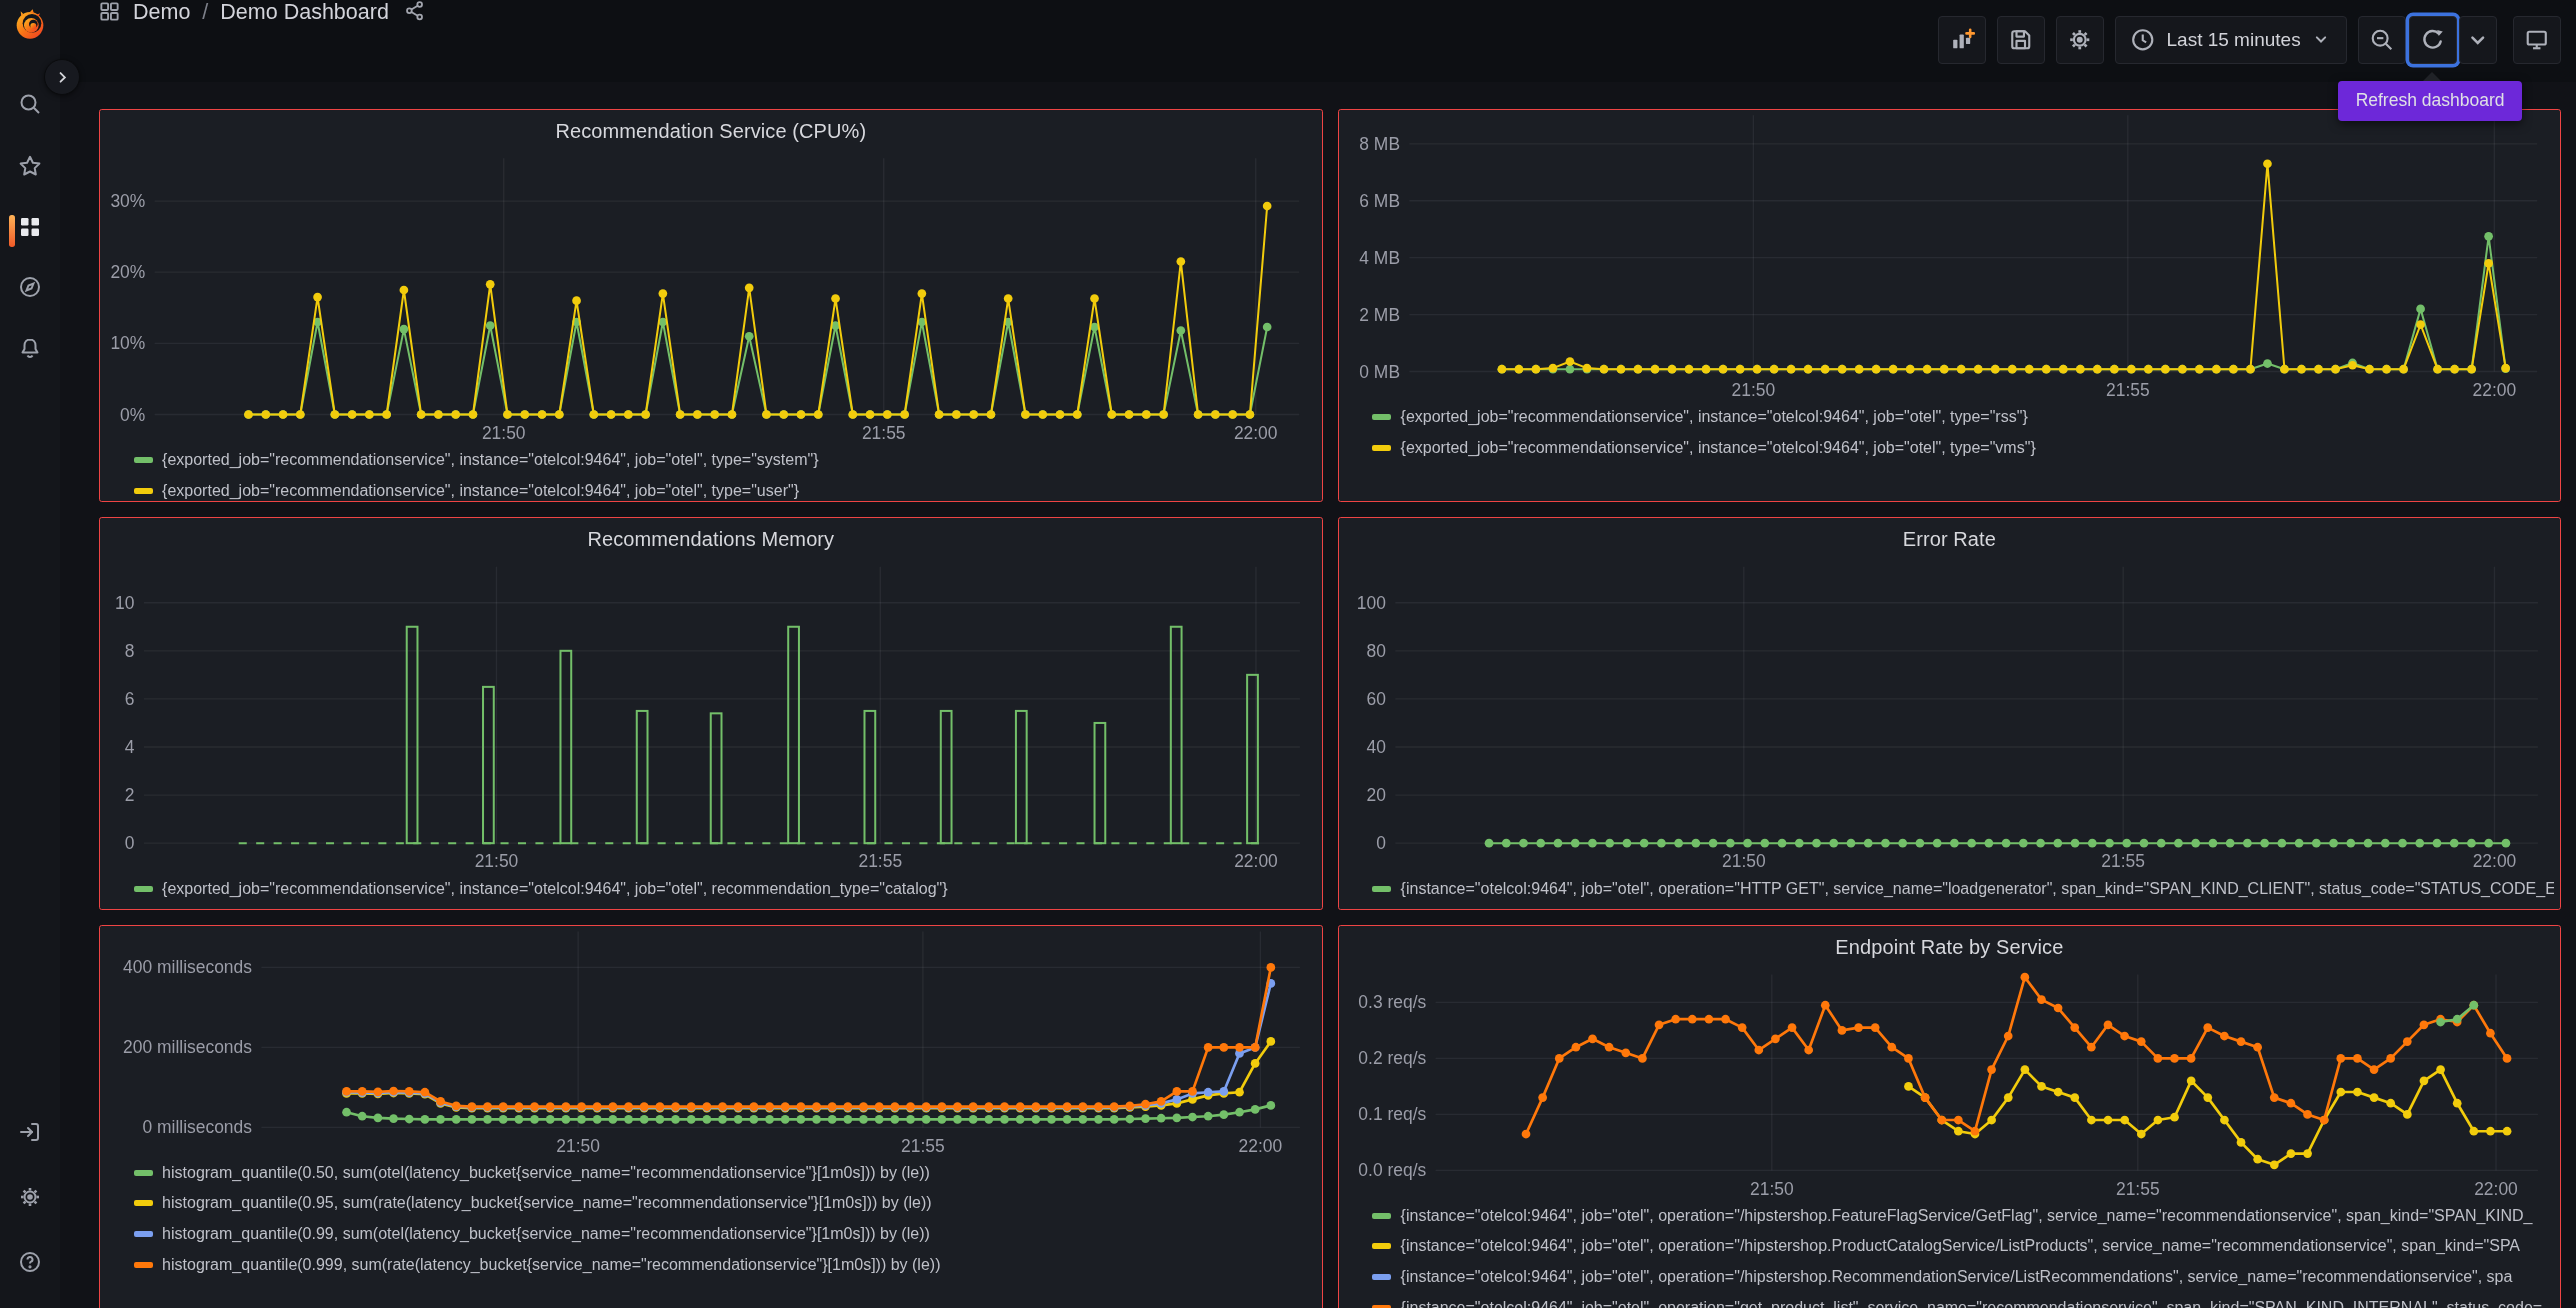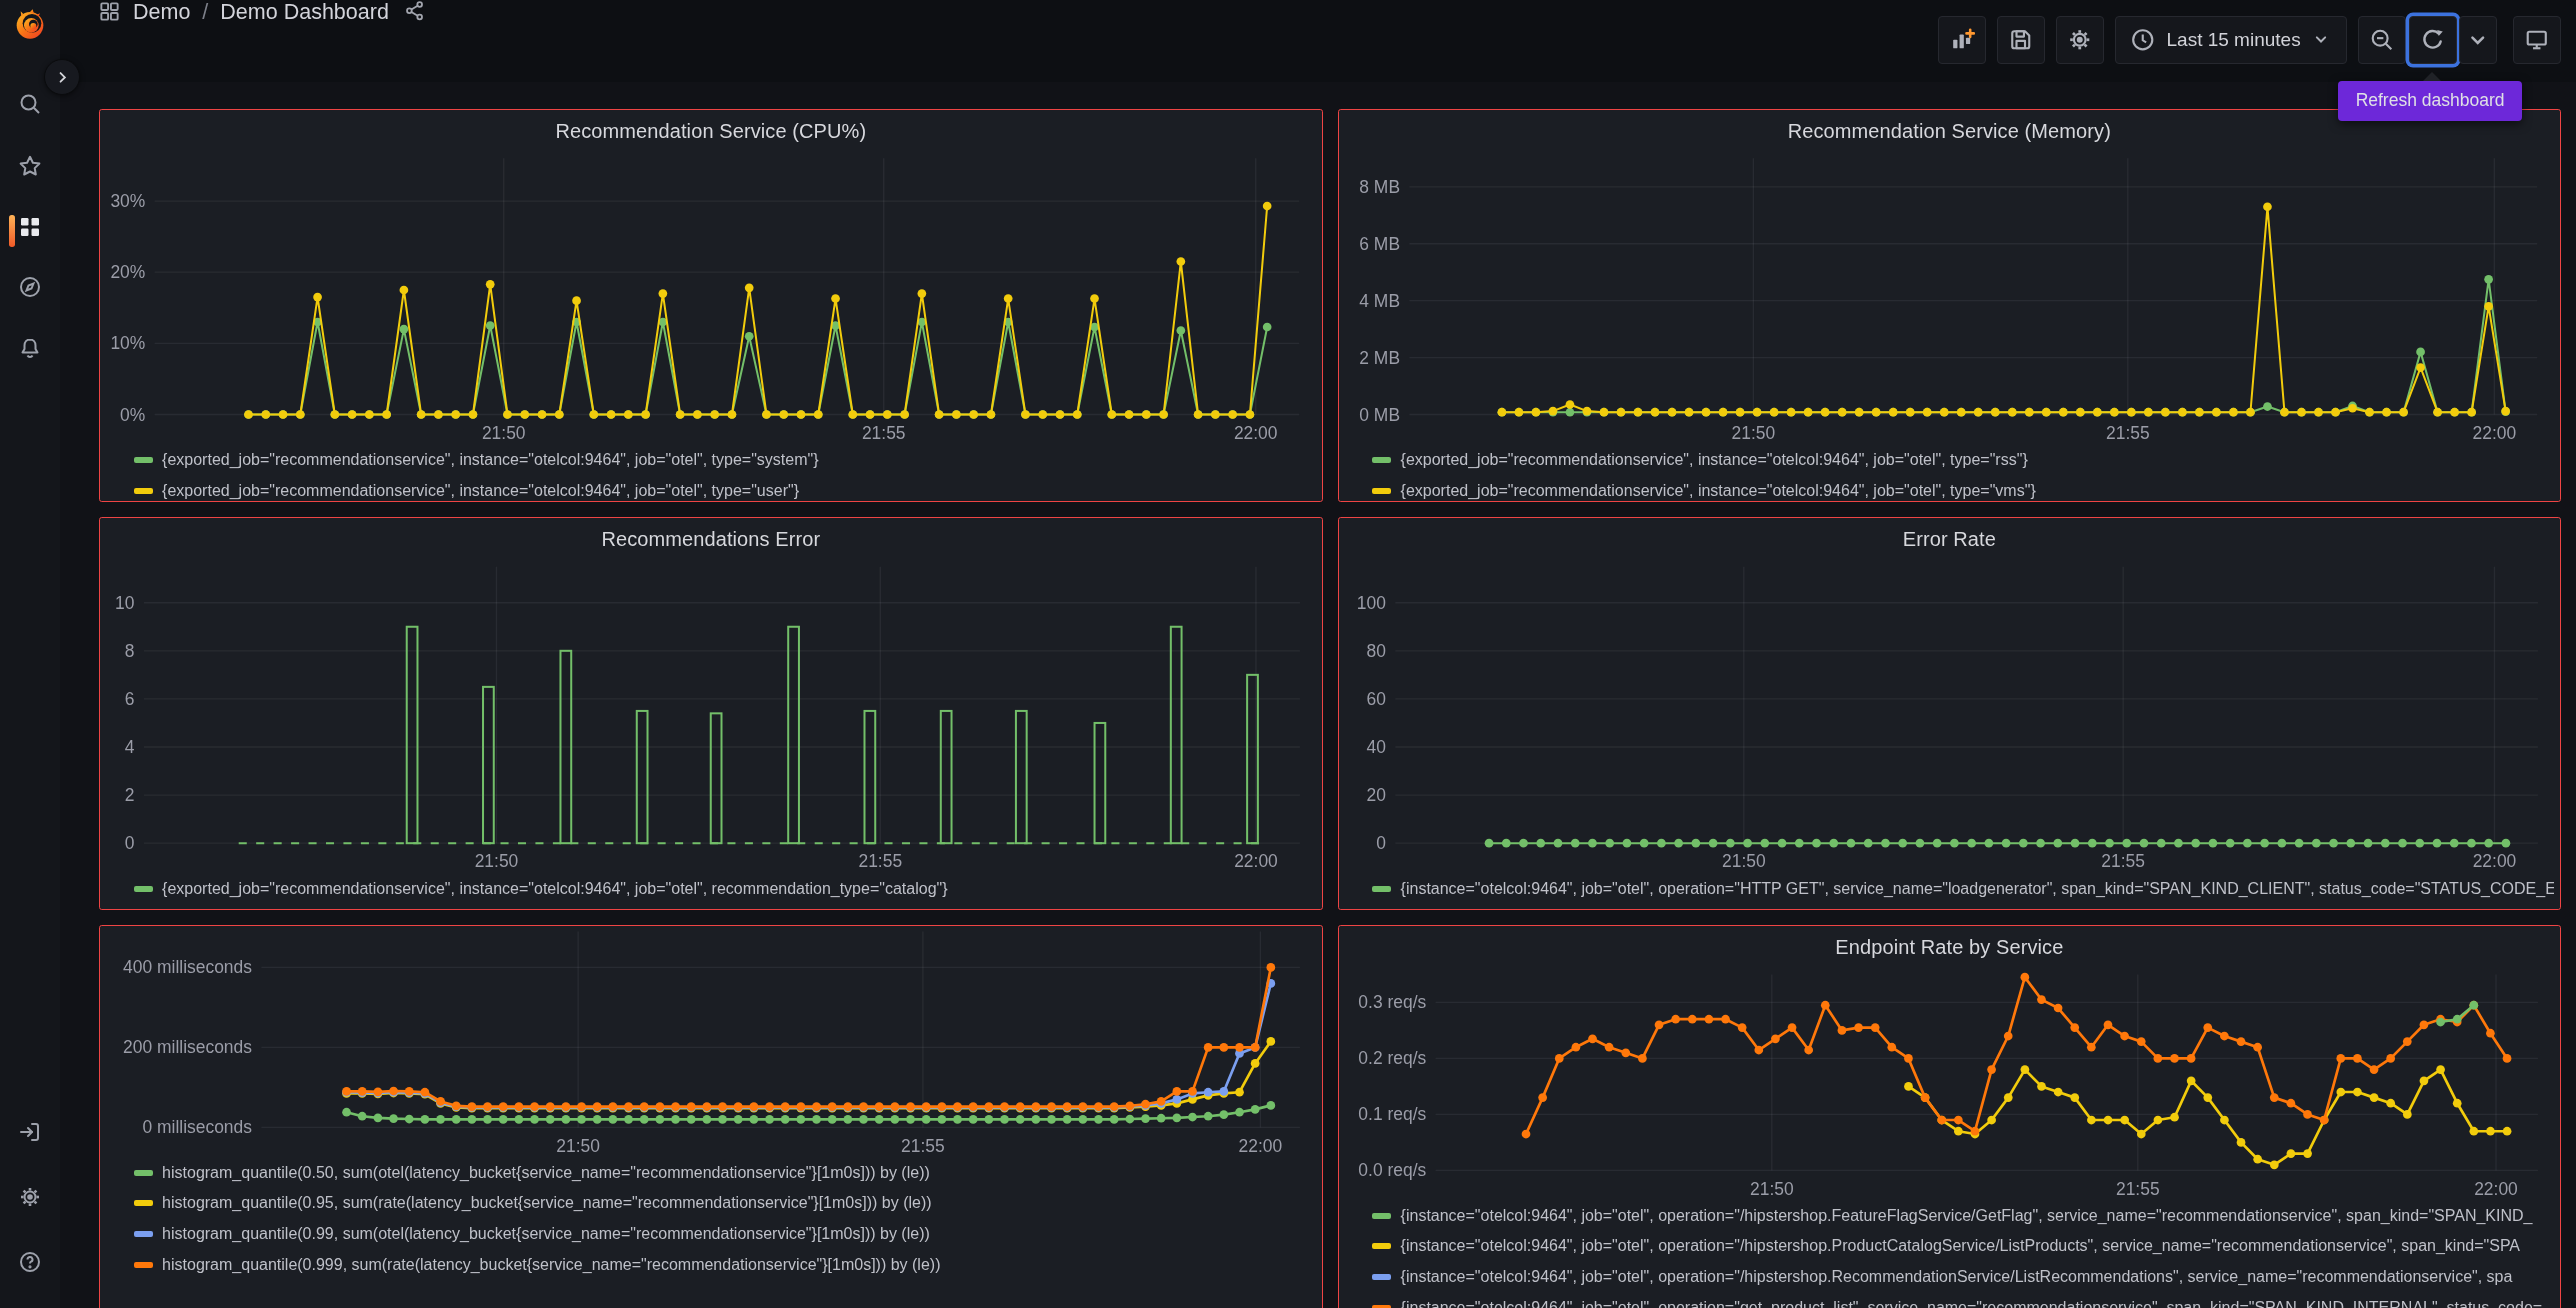--- a/index.html
+++ b/index.html
@@ -397,21 +397,20 @@
           <span class="lchip" style="background: rgb(115, 191, 105);"></span>
           <span class="ltext">{exported_job="recommendationservice", instance="otelcol:9464", job="otel", type="system"}</span>
         </div>
         <div class="lrow">
           <span class="lchip" style="background: rgb(242, 204, 12);"></span>
           <span class="ltext">{exported_job="recommendationservice", instance="otelcol:9464", job="otel", type="user"}</span>
         </div>
       </div>
     </div>
     <div class="panel">
-      <div class="panel-title">Recommendation Service (Memory)</div>
       <div class="chart-wrap"><svg width="1209" height="291" viewBox="0 0 1801 434">
           <line x1="95" y1="390" x2="1777" y2="390" stroke="rgba(204,204,220,0.08)" stroke-width="2"></line>
           <text x="81" y="399" fill="#9b9da8" font-size="26" text-anchor="end">0 MB</text>
           <line x1="95" y1="305.11111111111114" x2="1777" y2="305.11111111111114" stroke="rgba(204,204,220,0.08)" stroke-width="2"></line>
           <text x="81" y="314.11111111111114" fill="#9b9da8" font-size="26" text-anchor="end">2 MB</text>
           <line x1="95" y1="220.22222222222223" x2="1777" y2="220.22222222222223" stroke="rgba(204,204,220,0.08)" stroke-width="2"></line>
           <text x="81" y="229.22222222222223" fill="#9b9da8" font-size="26" text-anchor="end">4 MB</text>
           <line x1="95" y1="135.33333333333334" x2="1777" y2="135.33333333333334" stroke="rgba(204,204,220,0.08)" stroke-width="2"></line>
           <text x="81" y="144.33333333333334" fill="#9b9da8" font-size="26" text-anchor="end">6 MB</text>
           <line x1="95" y1="50.444444444444464" x2="1777" y2="50.444444444444464" stroke="rgba(204,204,220,0.08)" stroke-width="2"></line>
@@ -550,21 +549,21 @@
           <span class="lchip" style="background: rgb(115, 191, 105);"></span>
           <span class="ltext">{exported_job="recommendationservice", instance="otelcol:9464", job="otel", type="rss"}</span>
         </div>
         <div class="lrow">
           <span class="lchip" style="background: rgb(242, 204, 12);"></span>
           <span class="ltext">{exported_job="recommendationservice", instance="otelcol:9464", job="otel", type="vms"}</span>
         </div>
       </div>
     </div>
     <div class="panel">
-      <div class="panel-title">Recommendations Error</div>
+      <div class="panel-title">Recommendations Memory</div>
       <div class="chart-wrap"><svg width="1209" height="312" viewBox="0 0 1801 464">
           <line x1="55" y1="420" x2="1777" y2="420" stroke="rgba(204,204,220,0.08)" stroke-width="2"></line>
           <text x="41" y="429" fill="#9b9da8" font-size="26" text-anchor="end">0</text>
           <line x1="55" y1="348.3478260869565" x2="1777" y2="348.3478260869565" stroke="rgba(204,204,220,0.08)" stroke-width="2"></line>
           <text x="41" y="357.3478260869565" fill="#9b9da8" font-size="26" text-anchor="end">2</text>
           <line x1="55" y1="276.69565217391306" x2="1777" y2="276.69565217391306" stroke="rgba(204,204,220,0.08)" stroke-width="2"></line>
           <text x="41" y="285.69565217391306" fill="#9b9da8" font-size="26" text-anchor="end">4</text>
           <line x1="55" y1="205.04347826086956" x2="1777" y2="205.04347826086956" stroke="rgba(204,204,220,0.08)" stroke-width="2"></line>
           <text x="41" y="214.04347826086956" fill="#9b9da8" font-size="26" text-anchor="end">6</text>
           <line x1="55" y1="133.3913043478261" x2="1777" y2="133.3913043478261" stroke="rgba(204,204,220,0.08)" stroke-width="2"></line>

